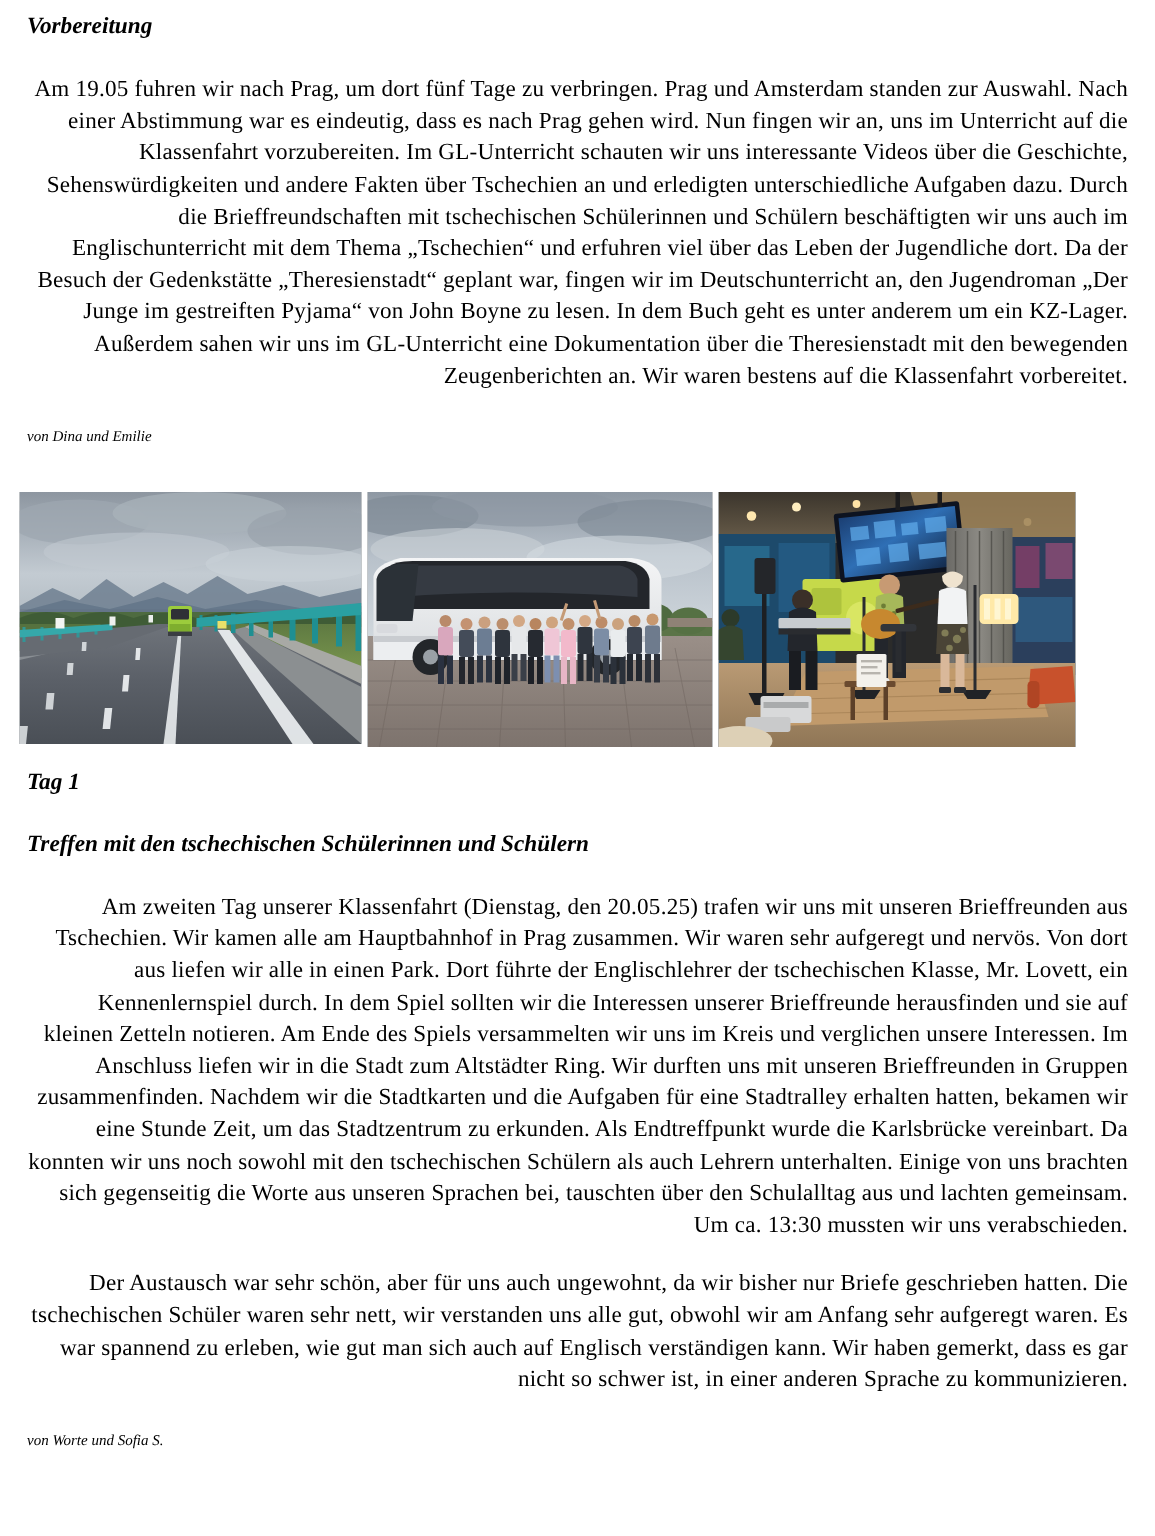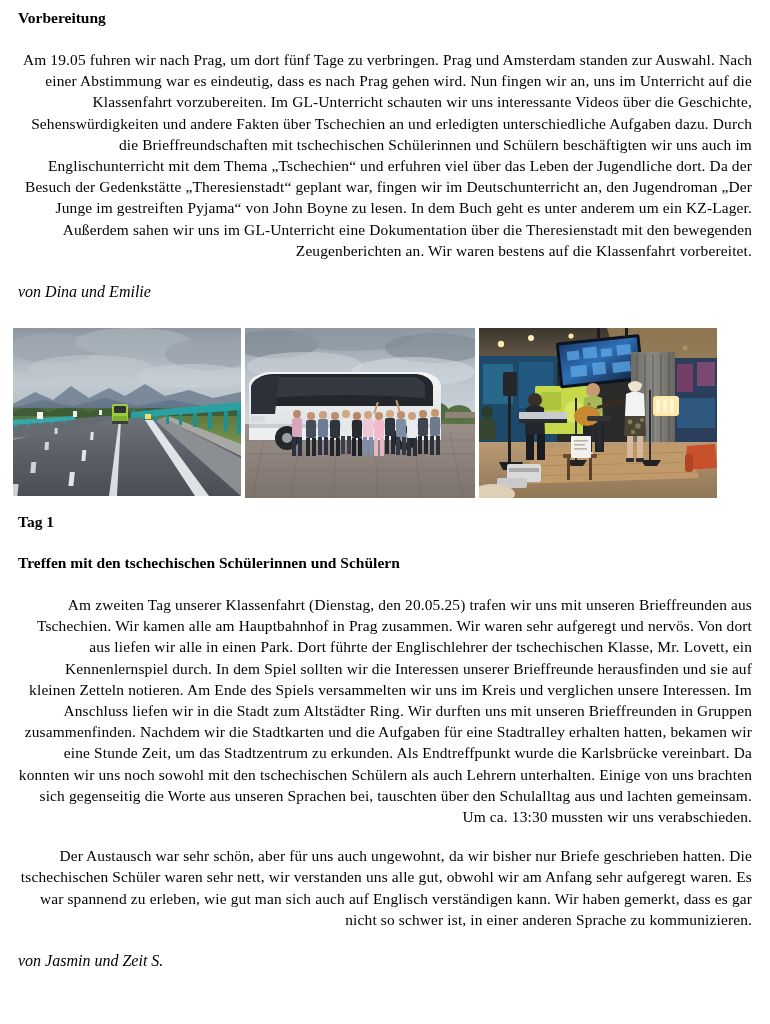--- a/index.html
+++ b/index.html
@@ -26,20 +26,21 @@
   }
 
   
   .heading {
     font-family: "Liberation Serif", "DejaVu Serif", serif;
     font-weight: bold;
     font-size: 15.5px;
     line-height: 20px;
     color: #000000;
     margin: 0;
+    font-style: italic;
   }
   .heading-top { padding-top: 8px; }
 
   
   .para {
     font-family: "Liberation Serif", "DejaVu Serif", serif;
     font-size: 15.4px;
     line-height: 21.2px;
     color: #000000;
     margin: 0;
@@ -49,21 +50,21 @@
 
   .spacer-21 { height: 21px; }
   .spacer-14 { height: 14px; }
   .spacer-18 { height: 18px; }
   .spacer-26 { height: 26px; }
 
   
   .byline {
     font-family: "Liberation Serif", "DejaVu Serif", serif;
     font-style: italic;
-    font-size: 16px;
+    font-size: 10px;
     line-height: 20px;
     color: #000000;
     margin: 0;
   }
 
   
   .photo-strip {
     display: flex;
     gap: 4px;
     align-items: flex-start;
@@ -524,15 +525,15 @@
   <div class="spacer-21"></div>
 
   <p class="para">Am zweiten Tag unserer Klassenfahrt (Dienstag, den 20.05.25) trafen wir uns mit unseren Brieffreunden aus Tschechien. Wir kamen alle am Hauptbahnhof in Prag zusammen. Wir waren sehr aufgeregt und nervös. Von dort aus liefen wir alle in einen Park. Dort führte der Englischlehrer der tschechischen Klasse, Mr. Lovett, ein Kennenlernspiel durch. In dem Spiel sollten wir die Interessen unserer Brieffreunde herausfinden und sie auf kleinen Zetteln notieren. Am Ende des Spiels versammelten wir uns im Kreis und verglichen unsere Interessen. Im Anschluss liefen wir in die Stadt zum Altstädter Ring. Wir durften uns mit unseren Brieffreunden in Gruppen zusammenfinden. Nachdem wir die Stadtkarten und die Aufgaben für eine Stadtralley erhalten hatten, bekamen wir eine Stunde Zeit, um das Stadtzentrum zu erkunden. Als Endtreffpunkt wurde die Karlsbrücke vereinbart. Da konnten wir uns noch sowohl mit den tschechischen Schülern als auch Lehrern unterhalten. Einige von uns brachten sich gegenseitig die Worte aus unseren Sprachen bei, tauschten über den Schulalltag aus und lachten gemeinsam. Um ca. 13:30 mussten wir uns verabschieden.</p>
 
   <div class="spacer-18"></div>
 
   <p class="para">Der Austausch war sehr schön, aber für uns auch ungewohnt, da wir bisher nur Briefe geschrieben hatten. Die tschechischen Schüler waren sehr nett, wir verstanden uns alle gut, obwohl wir am Anfang sehr aufgeregt waren. Es war spannend zu erleben, wie gut man sich auch auf Englisch verständigen kann. Wir haben gemerkt, dass es gar nicht so schwer ist, in einer anderen Sprache zu kommunizieren.</p>
 
   <div class="spacer-21"></div>
 
-  <p class="byline">von Jasmin und Zeit S.</p>
+  <p class="byline">von Worte und Sofia S.</p>
 
 </div>
 
 </body></html>

